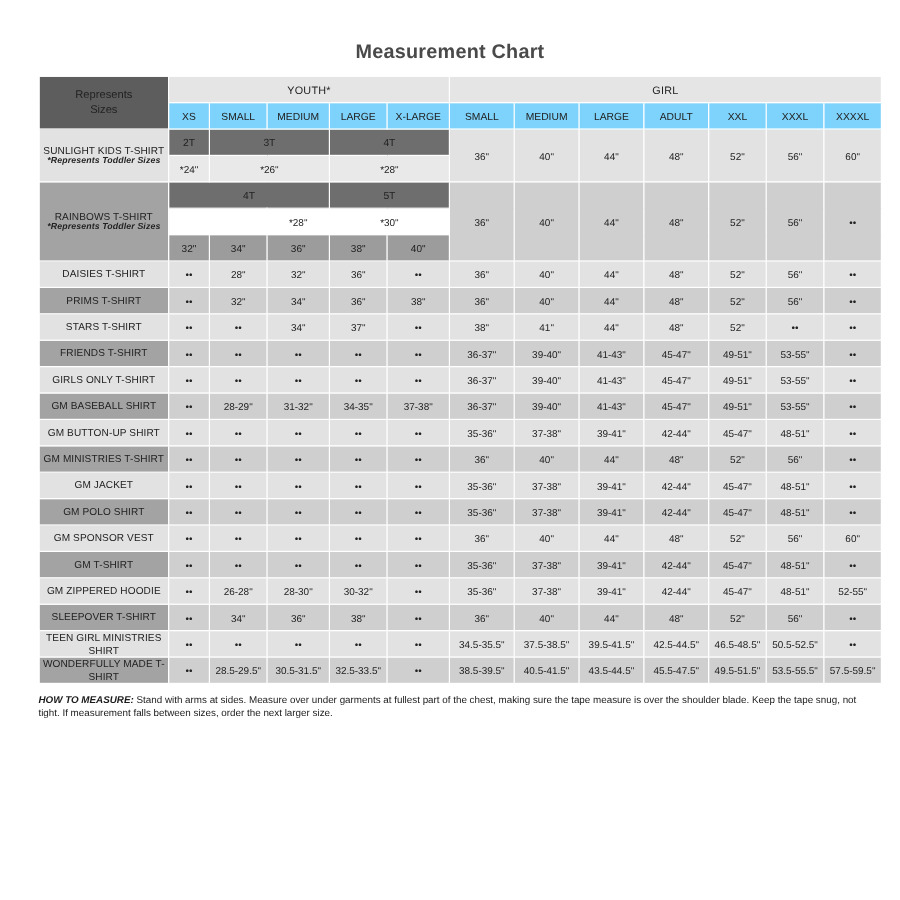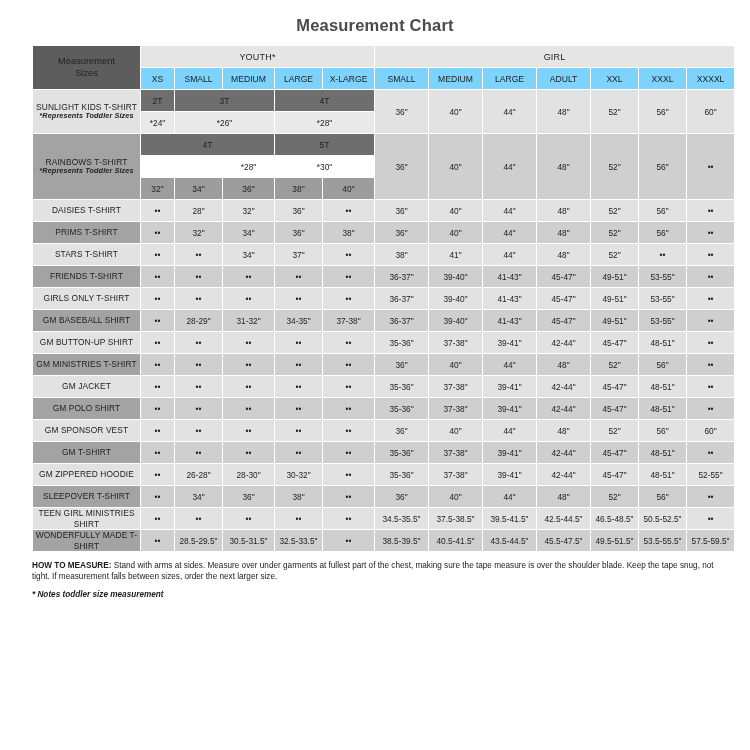--- a/index.html
+++ b/index.html
@@ -12,21 +12,21 @@
     background: #ffffff;
     font-family: "Liberation Sans", sans-serif;
     color: #1b1b1b;
     overflow: hidden;
   }
   #page {
     position: relative;
     width: 750px;
     height: 570px;
     box-sizing: border-box;
-    padding: 0 32px;
+    padding: 18px 32px;
   }
   .page-title {
     text-align: center;
     font-size: 16.5px;
     font-weight: bold;
     color: #4a4a4a;
     letter-spacing: 0.2px;
     padding-top: 16px;
     padding-bottom: 10px;
   }
@@ -110,20 +110,21 @@
 
   .footer {
     width: 686px;
     padding-top: 8px;
     font-size: 8.2px;
     line-height: 1.35;
     color: #1b1b1b;
   }
   .footer .how {
     font-weight: bold;
+    font-style: italic;
   }
   .footer .note-line {
     font-style: italic;
     font-weight: bold;
     margin-top: 7px;
   }
   .footer .note-line2 {
     font-style: italic;
     font-weight: bold;
     margin-top: 5px;
@@ -149,21 +150,21 @@
         <col style="width:54px">
         <col style="width:54px">
         <col style="width:48px">
         <col style="width:48px">
         <col style="width:48px">
     </colgroup>
     <tbody>
 
       <tr>
         <td class="hdr-corner" rowspan="2">
-          <span>Measurement</span><br>
+          <span>Represents</span><br>
           <span>Sizes</span>
         </td>
         <td class="hdr-dark" colspan="5">YOUTH*</td>
         <td class="hdr-dark" colspan="7">GIRL</td>
       </tr>
 
       <tr>
         <td class="hdr-mid">XS</td>
         <td class="hdr-mid">SMALL</td>
         <td class="hdr-mid">MEDIUM</td>
@@ -484,16 +485,15 @@
         <td>57.5-59.5"</td>
       </tr>
     </tbody>
   </table>
 
   <div class="footer">
     <div>
       <span class="how">HOW TO MEASURE:</span>
       <span>Stand with arms at sides. Measure over under garments at fullest part of the chest, making sure the tape measure is over the shoulder blade. Keep the tape snug, not tight. If measurement falls between sizes, order the next larger size.</span>
     </div>
-    <div class="note-line">* Notes toddler size measurement</div>
   </div>
 
 </div>
 
 </body></html>

